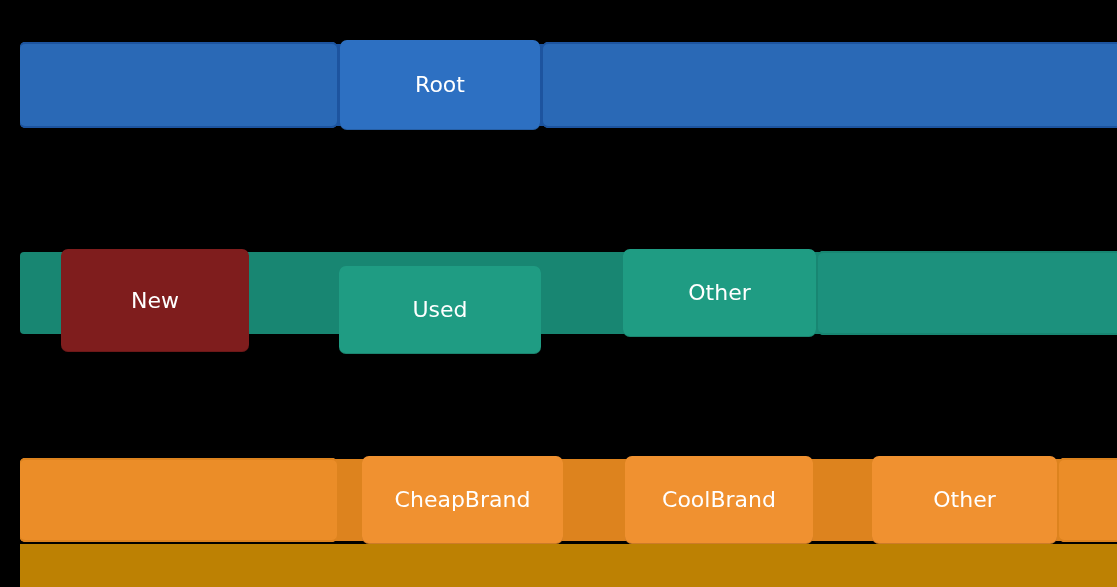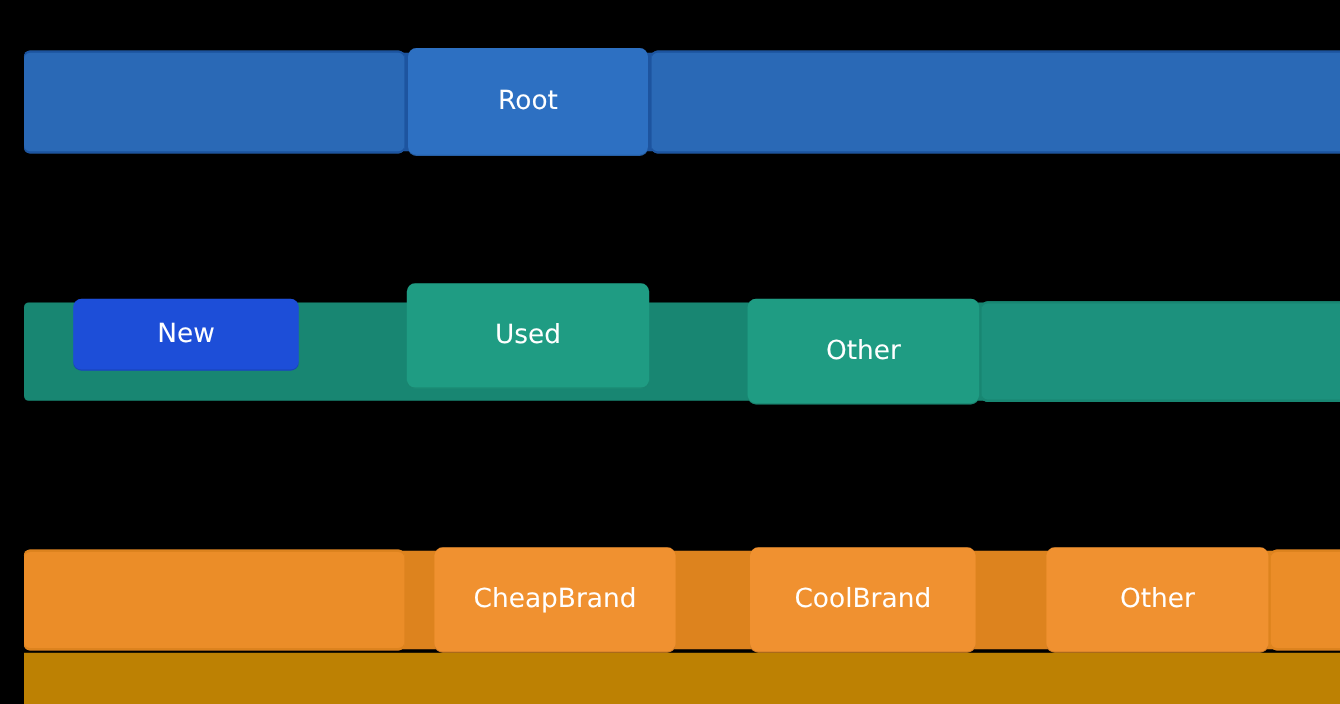--- a/index.html
+++ b/index.html
@@ -22,24 +22,24 @@
 <body>
 
 <div id="stage">
     <div class="band" style="top: 44px; height: 82px; background: rgb(29, 84, 159);"></div>
     <div class="seg filler" style="left: 0px; width: 317px; top: 42px; height: 86px; background: rgb(42, 105, 182); box-shadow: rgb(29, 84, 159) 0px 2px 0px inset, rgb(29, 84, 159) 0px -2px 0px inset;"></div>
     <div class="seg node" style="left: 320px; width: 200px; top: 40px; height: 90px; background: rgb(45, 112, 194); box-shadow: rgba(0, 0, 0, 0.15) 0px -1px 0px inset;">
       <span class="lbl">Root</span>
     </div>
     <div class="seg filler" style="left: 523px; width: 594px; top: 42px; height: 86px; background: rgb(42, 105, 182); box-shadow: rgb(29, 84, 159) 0px 2px 0px inset, rgb(29, 84, 159) 0px -2px 0px inset;"></div>
     <div class="band" style="top: 252px; height: 82px; background: rgb(24, 134, 114);"></div>
-    <div class="seg node" style="left: 41px; width: 188px; top: 249px; height: 60px; background: #1d4ed8; box-shadow: rgba(0, 0, 0, 0.15) 0px -1px 0px inset;">
+    <div class="seg node" style="left: 41px; width: 188px; top: 249px; height: 103px; background: #7f1d1d; box-shadow: rgba(0, 0, 0, 0.15) 0px -1px 0px inset;">
       <span class="lbl">New</span>
     </div>
-    <div class="seg node" style="left: 319px; width: 202px; top: 236px; height: 88px; background: rgb(31, 156, 131); box-shadow: rgba(0, 0, 0, 0.15) 0px -1px 0px inset;">
+    <div class="seg node" style="left: 319px; width: 202px; top: 266px; height: 88px; background: rgb(31, 156, 131); box-shadow: rgba(0, 0, 0, 0.15) 0px -1px 0px inset;">
       <span class="lbl">Used</span>
     </div>
     <div class="seg node" style="left: 603px; width: 193px; top: 249px; height: 88px; background: rgb(31, 156, 131); box-shadow: rgba(0, 0, 0, 0.15) 0px -1px 0px inset;">
       <span class="lbl">Other</span>
     </div>
     <div class="seg filler" style="left: 798px; width: 319px; top: 251px; height: 84px; background: rgb(28, 145, 125); box-shadow: rgb(24, 134, 114) 0px 2px 0px inset, rgb(24, 134, 114) 0px -2px 0px inset;"></div>
     <div class="band" style="top: 459px; height: 82px; background: rgb(221, 131, 30);"></div>
     <div class="seg filler" style="left: 0px; width: 317px; top: 458px; height: 84px; background: rgb(235, 141, 40); box-shadow: rgb(221, 131, 30) 0px 2px 0px inset, rgb(221, 131, 30) 0px -2px 0px inset;"></div>
     <div class="seg node" style="left: 342px; width: 201px; top: 456px; height: 88px; background: rgb(240, 145, 48); box-shadow: rgba(0, 0, 0, 0.15) 0px -1px 0px inset;">
       <span class="lbl">CheapBrand</span>

